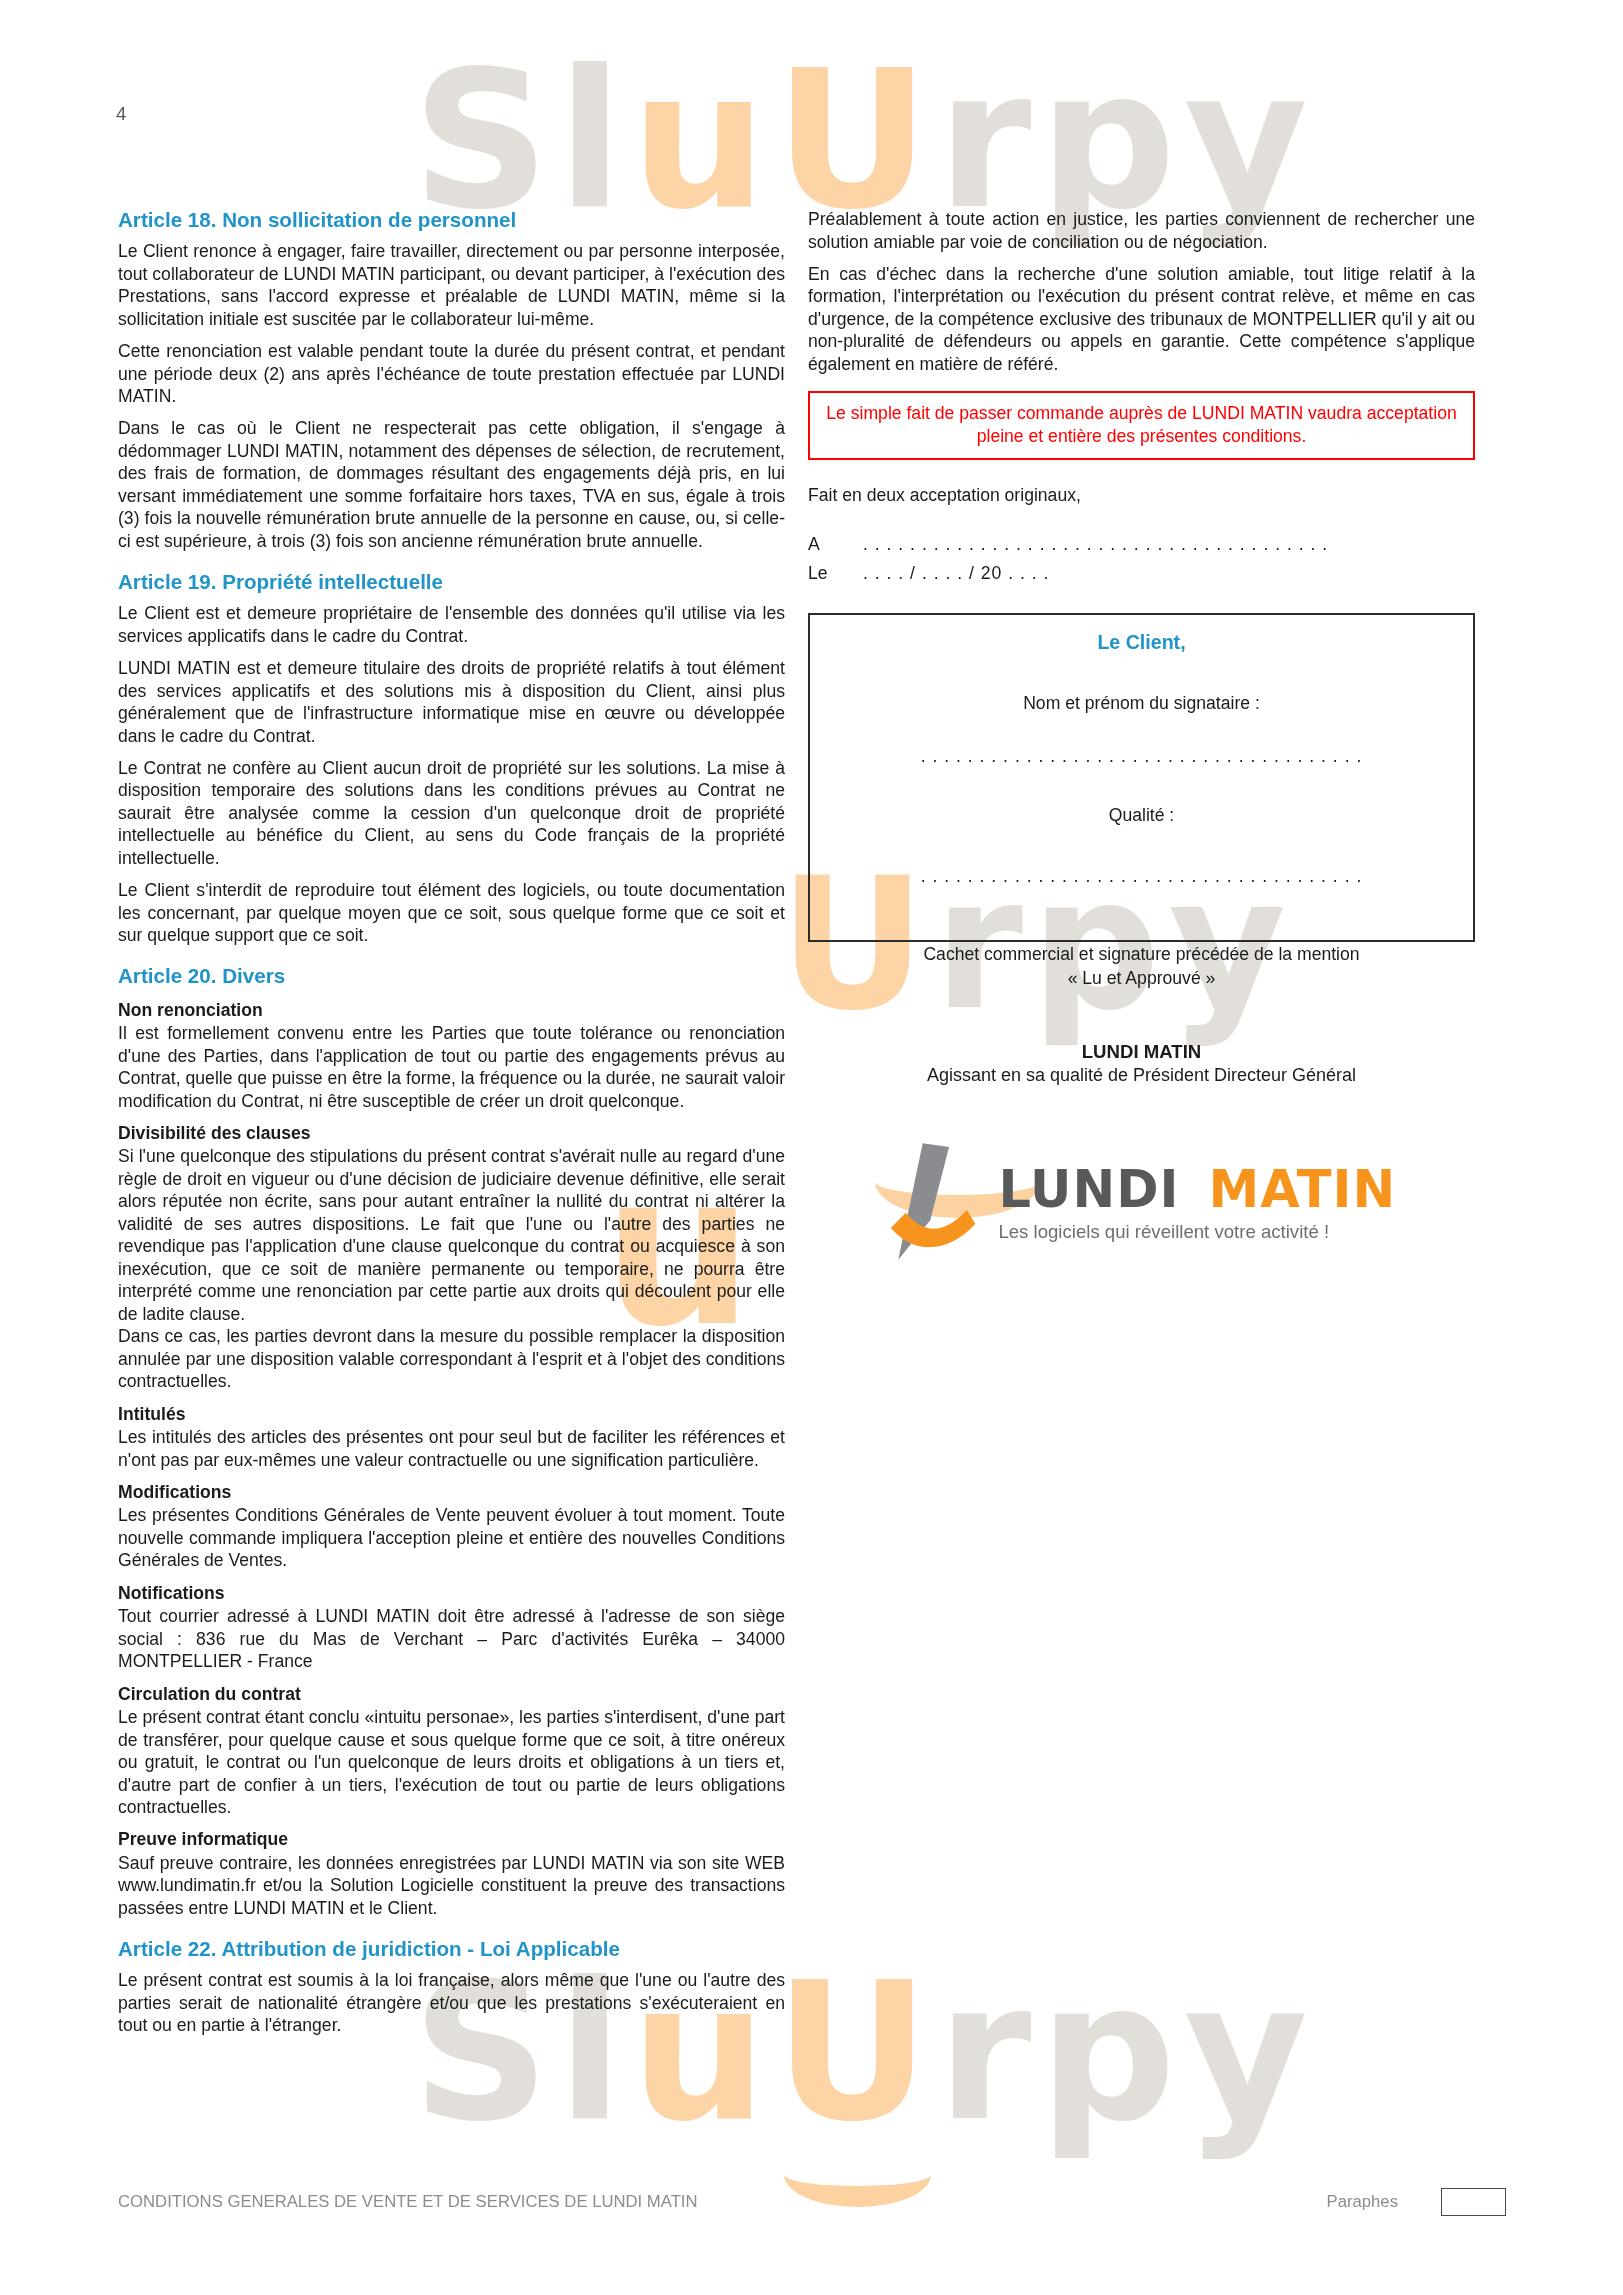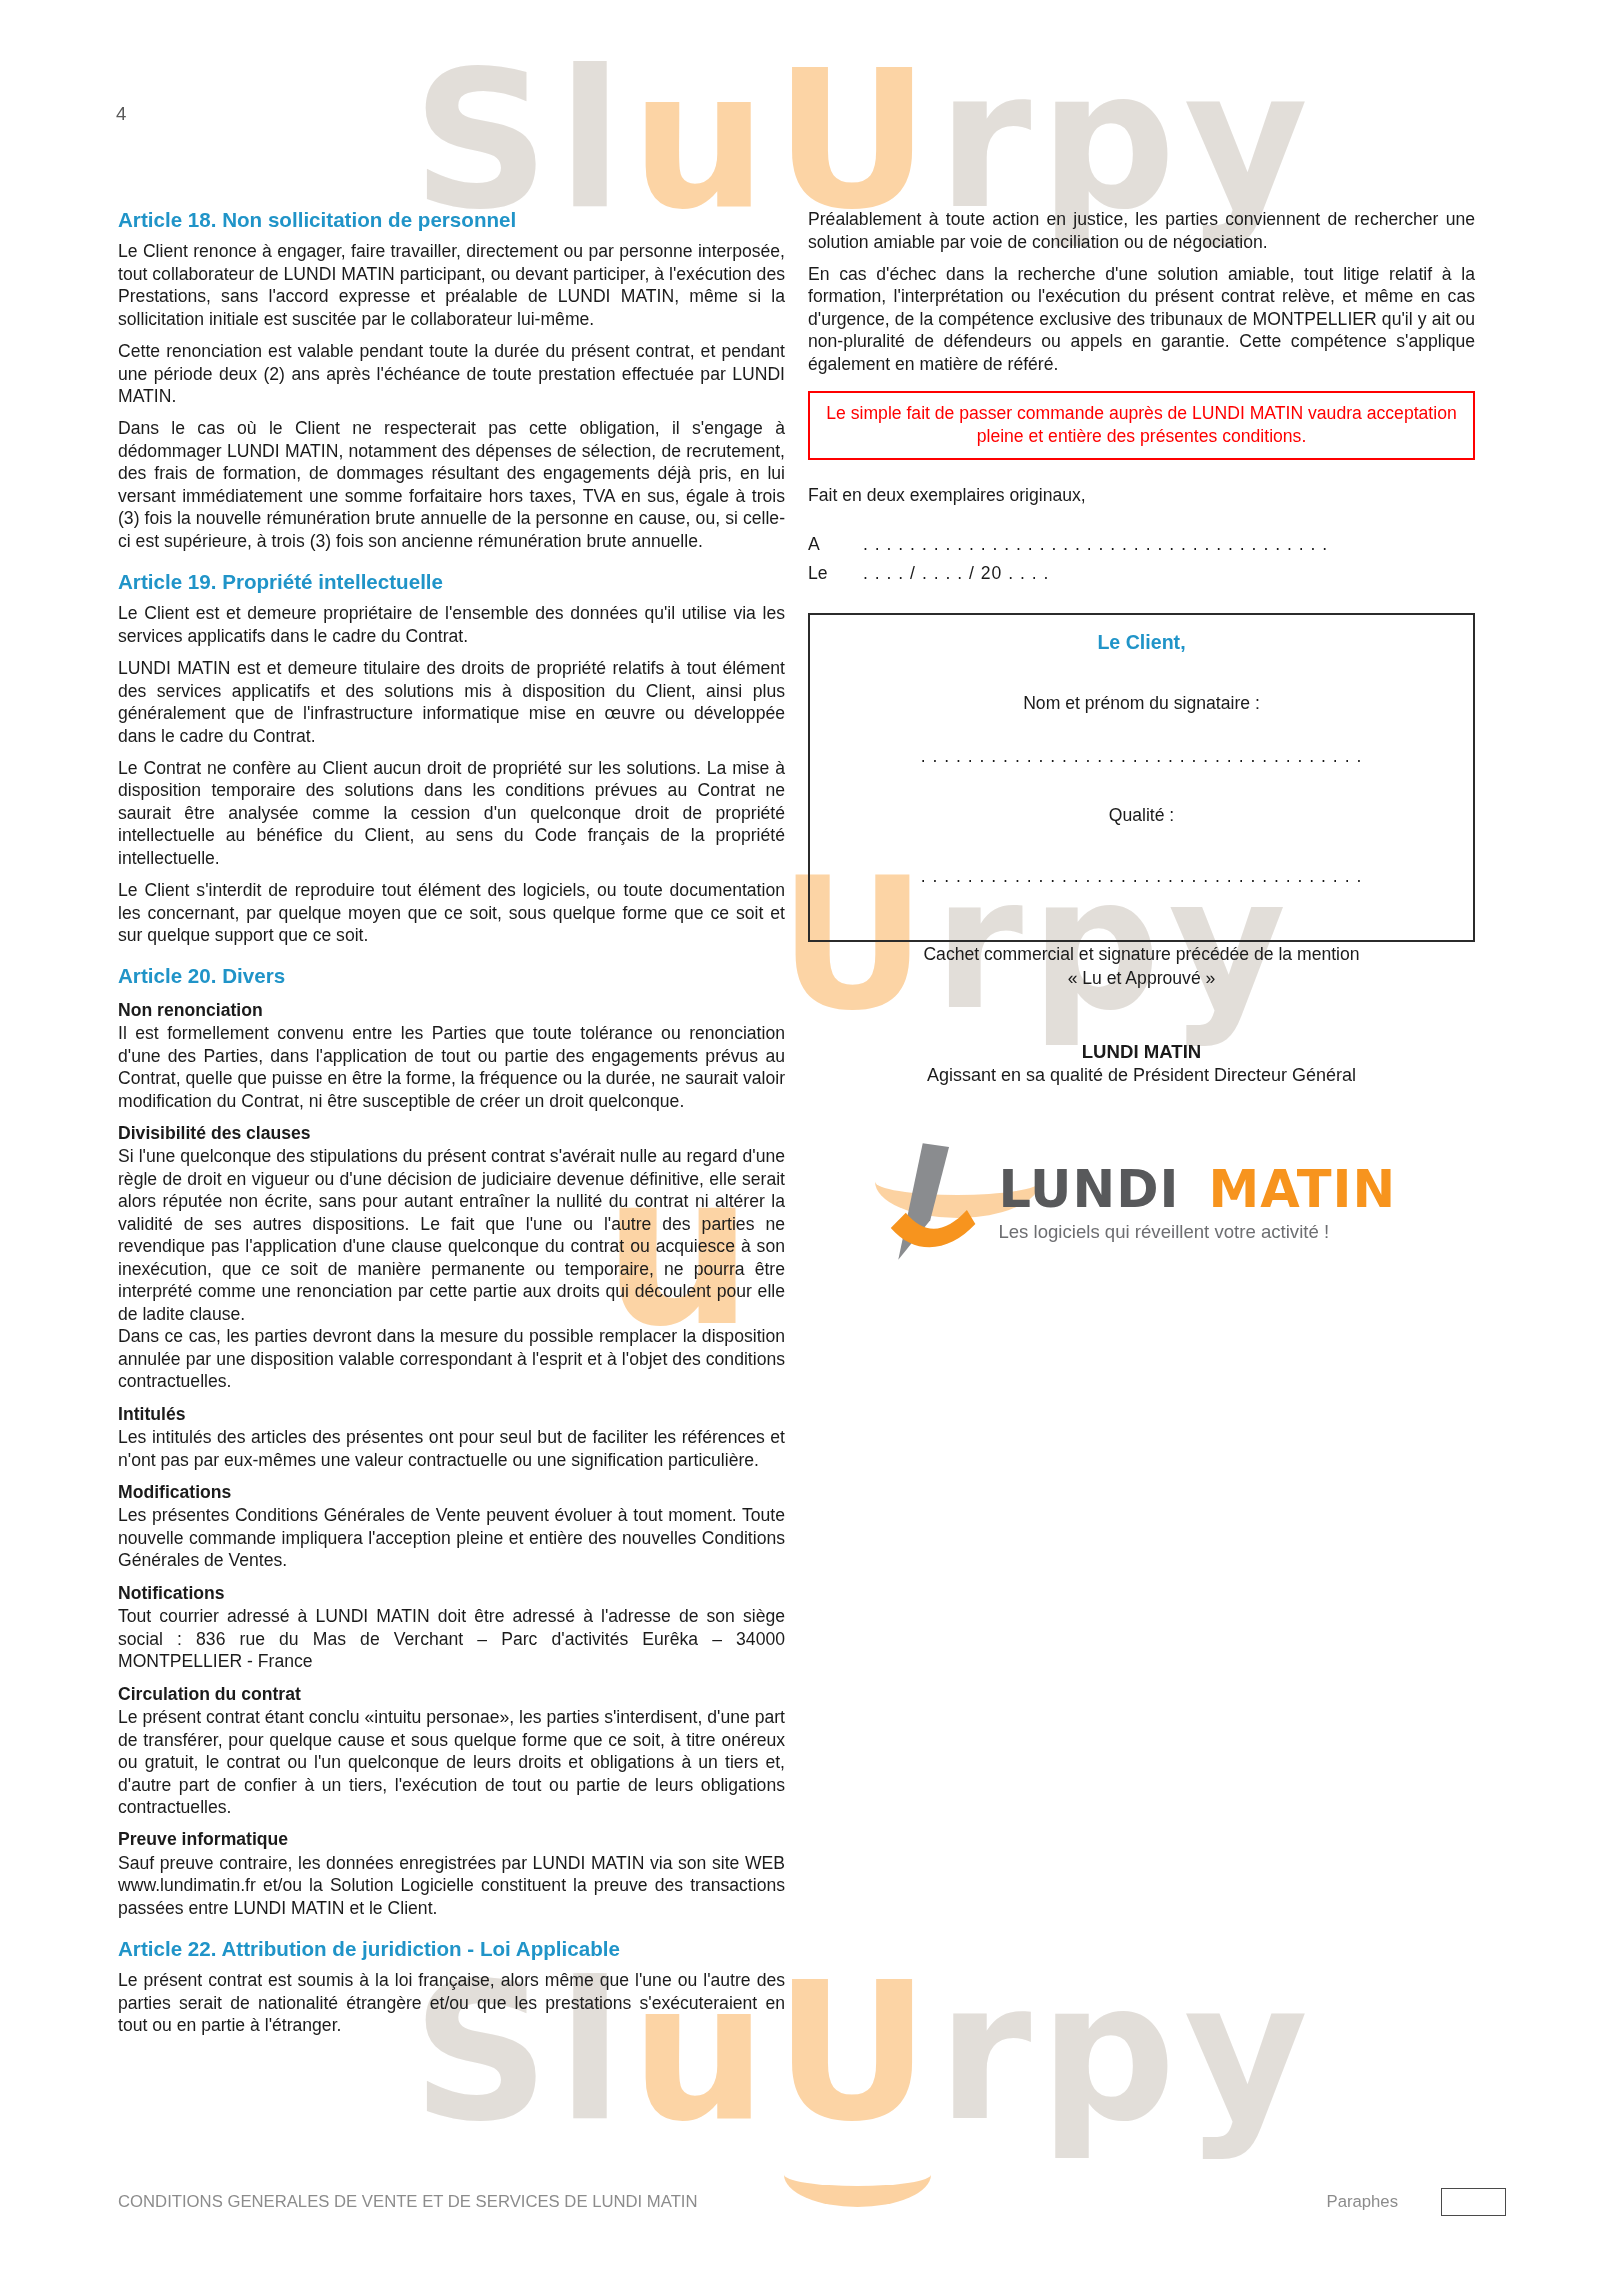--- a/index.html
+++ b/index.html
@@ -147,21 +147,21 @@
       <h2 class="art">Article 22. Attribution de juridiction - Loi Applicable</h2>
       <p class="p">Le présent contrat est soumis à la loi française, alors même que l'une ou l'autre des parties serait de nationalité étrangère et/ou que les prestations s'exécuteraient en tout ou en partie à l'étranger.</p>
     </div>
 
     <div class="col">
       <p class="p">Préalablement à toute action en justice, les parties conviennent de rechercher une solution amiable par voie de conciliation ou de négociation.</p>
       <p class="p">En cas d'échec dans la recherche d'une solution amiable, tout litige relatif à la formation, l'interprétation ou l'exécution du présent contrat relève, et même en cas d'urgence, de la compétence exclusive des tribunaux de MONTPELLIER qu'il y ait ou non-pluralité de défendeurs ou appels en garantie. Cette compétence s'applique également en matière de référé.</p>
 
       <div class="notice">Le simple fait de passer commande auprès de LUNDI MATIN vaudra acceptation pleine et entière des présentes conditions.</div>
 
-      <p class="made">Fait en deux exemplaires originaux,</p>
+      <p class="made">Fait en deux acceptation originaux,</p>
 
       <div class="fill-line">
         <span class="lbl">A</span><span class="dots">. . . . . . . . . . . . . . . . . . . . . . . . . . . . . . . . . . . . . . . .</span>
       </div>
       <div class="fill-line date">
         <span class="lbl">Le</span><span class="dots">. . . .  / . . . .  / 20 . . . .</span>
       </div>
 
       <div class="client-box">
         <div class="cb-title">Le Client,</div>

